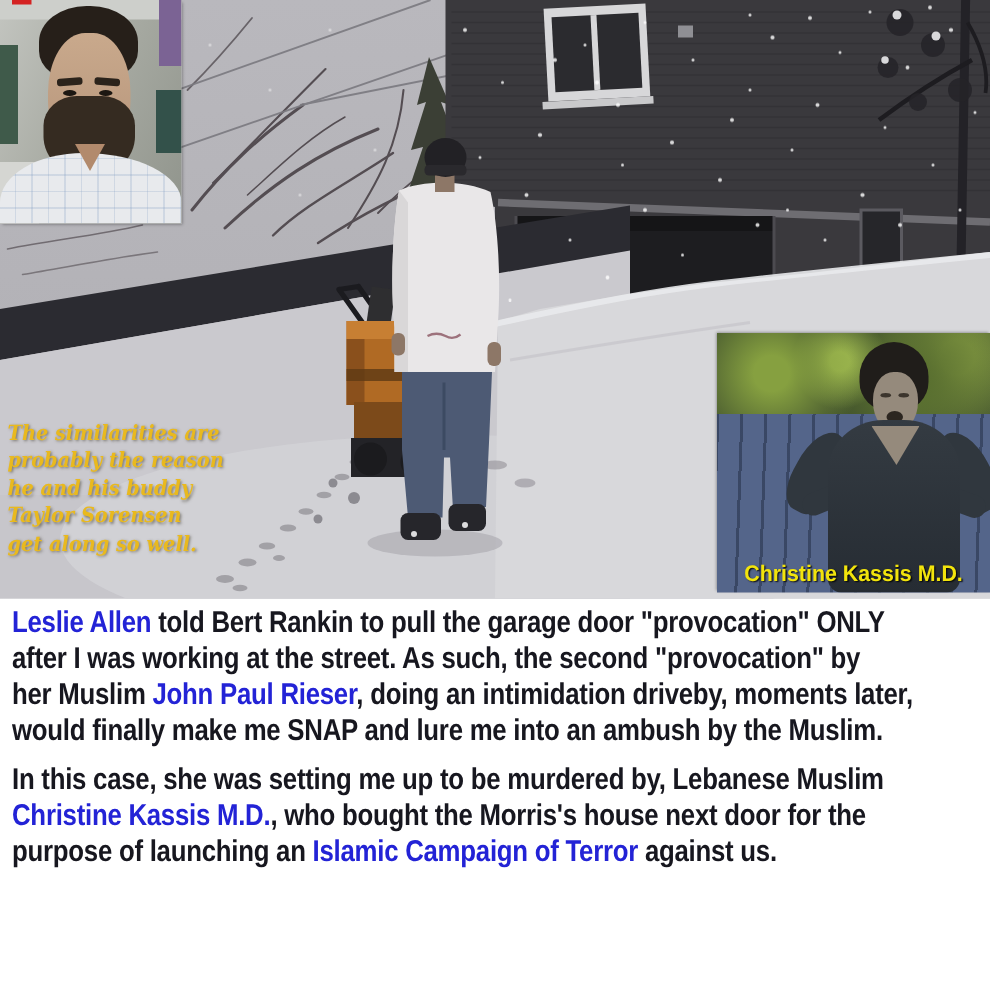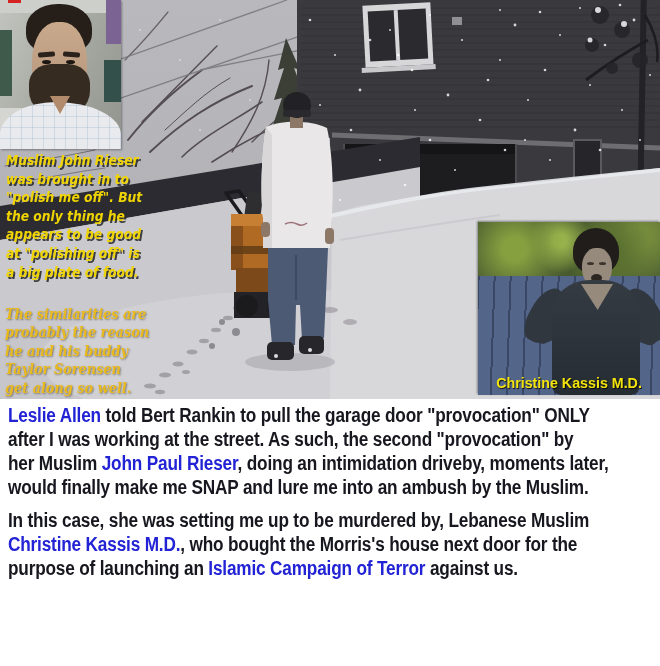--- a/index.html
+++ b/index.html
@@ -23,21 +23,21 @@
                background:#54658a;box-shadow:-1px -1px 2px rgba(0,0,0,.4);}
   .woman-inset div{position:absolute;}
 
   
   .block1{position:absolute;left:6px;top:151px;color:#f0d402;
           font:italic 700 14px/18.6px "DejaVu Sans",sans-serif;
           text-shadow:2px 2px 0 rgba(45,45,45,.9);}
   .block1 .tline{white-space:nowrap;transform:scaleX(.88);transform-origin:0 0;}
   .block2{position:absolute;left:5px;top:280px;color:#e9b91e;
           font:italic 700 14px/18.4px "DejaVu Serif",serif;
-          text-shadow:1px 1px 2px rgba(60,55,40,.55);margin-top:25px;}
+          text-shadow:1px 1px 2px rgba(60,55,40,.55);}
   .block2 .tline{white-space:nowrap;transform:scaleX(.92);transform-origin:0 0;}
 
   .wi-caption{position:absolute;left:0;right:0;bottom:3px;text-align:center;
               font:700 15px/18px "Liberation Sans",sans-serif;color:#f2e40c;
               text-shadow:1px 1px 1px rgba(0,0,0,.85);transform:scaleX(.95);}
 
   .red-dash{position:absolute;left:8px;top:0;width:13px;height:3px;background:#d42222;}
 
   
   .bodytext{position:absolute;left:8px;top:403px;width:652px;overflow:hidden;}
@@ -259,29 +259,20 @@
       <div style="left:113px;top:52px;width:11px;height:8px;background:#2c2620;border-radius:50%"></div>
       <div style="left:52px;top:64px;width:30px;height:58px;background:#30373e;border-radius:50% 50% 40% 40%;transform:rotate(28deg)"></div>
       <div style="left:152px;top:64px;width:30px;height:58px;background:#30373e;border-radius:50% 50% 40% 40%;transform:rotate(-28deg)"></div>
       <div style="left:56px;top:102px;width:40px;height:15px;background:#30373e;border-radius:8px;transform:rotate(-22deg)"></div>
       <div style="left:140px;top:104px;width:40px;height:15px;background:#30373e;border-radius:8px;transform:rotate(20deg)"></div>
       <div style="left:74px;top:58px;width:88px;height:115px;background:linear-gradient(180deg,#343b42,#262c33);border-radius:42% 42% 10% 10%/30% 30% 8% 8%"></div>
       <div style="left:103px;top:62px;width:32px;height:26px;background:#958a7c;clip-path:polygon(0 0,100% 0,52% 100%)"></div>
       <div class="wi-caption">Christine Kassis M.D.</div>
     </div>
 
-    <div class="block1">
-        <div class="tline">Muslim John Rieser</div>
-        <div class="tline">was brought in to</div>
-        <div class="tline">"polish me off". But</div>
-        <div class="tline">the only thing he</div>
-        <div class="tline">appears to be good</div>
-        <div class="tline">at "polishing off" is</div>
-        <div class="tline">a big plate of food.</div>
-      </div>
     <div class="block2">
         <div class="tline">The similarities are</div>
         <div class="tline">probably the reason</div>
         <div class="tline">he and his buddy</div>
         <div class="tline">Taylor Sorensen</div>
         <div class="tline">get along so well.</div>
       </div>
   </div>
 
   <div class="bodytext">

